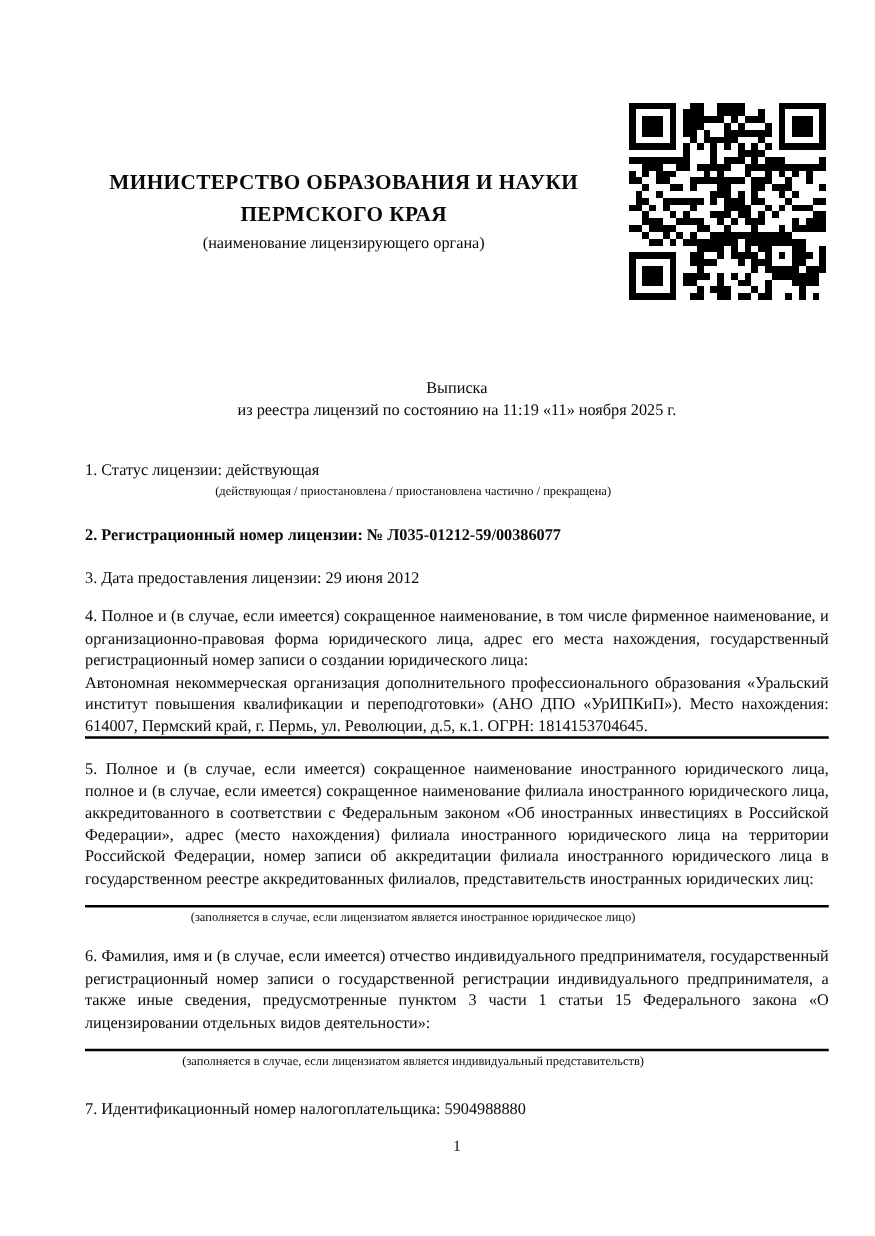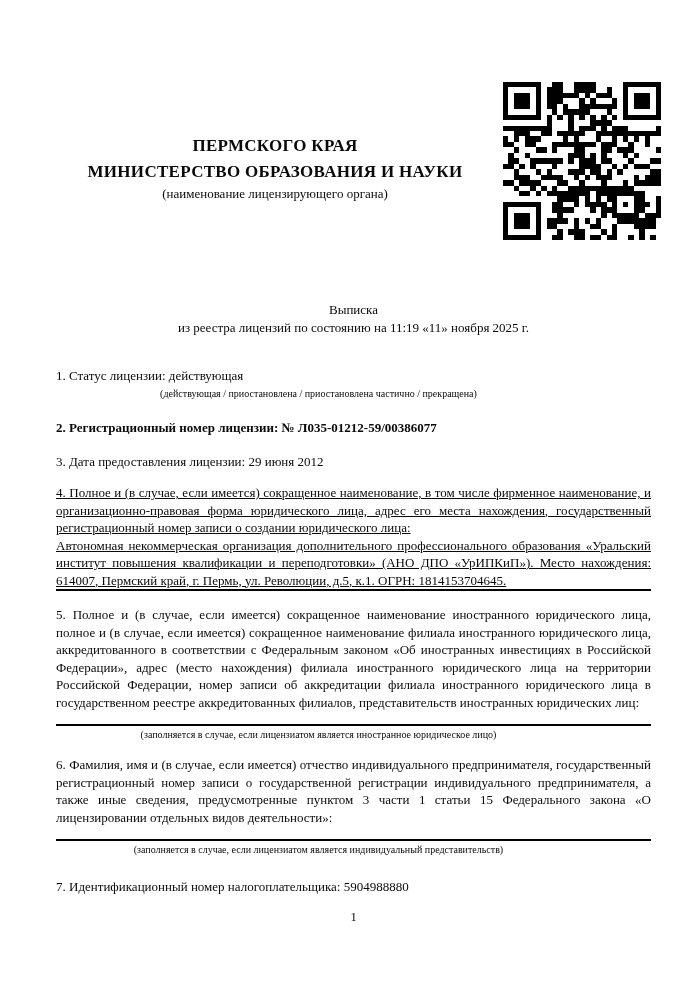--- a/index.html
+++ b/index.html
@@ -39,38 +39,38 @@
     left: 503px;
     top: 82px;
     width: 158px;
     height: 158px;
   }
   .qr svg { display: block; }
 
   
   .content {
     position: absolute;
-    left: 56px;
+    left: 68px;
     top: 0;
     width: 595px;
     font-size: 13px;
     line-height: 17.5px;
   }
   .doc-title-block {
     margin-top: 301px;
     text-align: center;
   }
   .doc-title-block div { display: block; }
 
   .item { margin: 0; }
   .item.justified { text-align: justify; }
   .i1 { margin-top: 31px; }
   .i2 { margin-top: 19.5px; font-weight: bold; }
   .i3 { margin-top: 16px; }
-  .i4 { margin-top: 14px; text-decoration: underline; }
+  .i4 { margin-top: 14px; }
   .i5 { margin-top: 15px; }
   .i6 { margin-top: 15px; }
   .i7 { margin-top: 22px; }
 
   .caption {
     font-size: 10px;
     line-height: 13px;
     text-align: center;
     padding-right: 70px;
     margin-top: 2px;
@@ -89,22 +89,22 @@
     margin-top: 13px;
   }
 </style>
 </head>
 <body>
 
 <div class="page">
 
   <div class="header-text">
     <div class="org-title">
+      <span>МИНИСТЕРСТВО ОБРАЗОВАНИЯ И НАУКИ</span>
       <span>ПЕРМСКОГО КРАЯ</span>
-      <span>МИНИСТЕРСТВО ОБРАЗОВАНИЯ И НАУКИ</span>
     </div>
     <div class="org-subtitle">(наименование лицензирующего органа)</div>
   </div>
 
   <div class="qr" id="qr">
       <svg width="158" height="158" viewBox="0 0 29 29" shape-rendering="crispEdges">
         <path fill="#000000" d="M0 0h1v1h-1zM1 0h1v1h-1zM2 0h1v1h-1zM3 0h1v1h-1zM4 0h1v1h-1zM5 0h1v1h-1zM6 0h1v1h-1zM9 0h1v1h-1zM10 0h1v1h-1zM13 0h1v1h-1zM14 0h1v1h-1zM15 0h1v1h-1zM16 0h1v1h-1zM22 0h1v1h-1zM23 0h1v1h-1zM24 0h1v1h-1zM25 0h1v1h-1zM26 0h1v1h-1zM27 0h1v1h-1zM28 0h1v1h-1zM0 1h1v1h-1zM6 1h1v1h-1zM8 1h1v1h-1zM9 1h1v1h-1zM10 1h1v1h-1zM13 1h1v1h-1zM14 1h1v1h-1zM15 1h1v1h-1zM16 1h1v1h-1zM19 1h1v1h-1zM22 1h1v1h-1zM28 1h1v1h-1zM0 2h1v1h-1zM2 2h1v1h-1zM3 2h1v1h-1zM4 2h1v1h-1zM6 2h1v1h-1zM8 2h1v1h-1zM9 2h1v1h-1zM10 2h1v1h-1zM11 2h1v1h-1zM12 2h1v1h-1zM13 2h1v1h-1zM15 2h1v1h-1zM17 2h1v1h-1zM18 2h1v1h-1zM19 2h1v1h-1zM22 2h1v1h-1zM24 2h1v1h-1zM25 2h1v1h-1zM26 2h1v1h-1zM28 2h1v1h-1zM0 3h1v1h-1zM2 3h1v1h-1zM3 3h1v1h-1zM4 3h1v1h-1zM6 3h1v1h-1zM8 3h1v1h-1zM9 3h1v1h-1zM10 3h1v1h-1zM14 3h1v1h-1zM16 3h1v1h-1zM20 3h1v1h-1zM22 3h1v1h-1zM24 3h1v1h-1zM25 3h1v1h-1zM26 3h1v1h-1zM28 3h1v1h-1zM0 4h1v1h-1zM2 4h1v1h-1zM3 4h1v1h-1zM4 4h1v1h-1zM6 4h1v1h-1zM8 4h1v1h-1zM9 4h1v1h-1zM11 4h1v1h-1zM14 4h1v1h-1zM15 4h1v1h-1zM16 4h1v1h-1zM17 4h1v1h-1zM18 4h1v1h-1zM19 4h1v1h-1zM20 4h1v1h-1zM22 4h1v1h-1zM24 4h1v1h-1zM25 4h1v1h-1zM26 4h1v1h-1zM28 4h1v1h-1zM0 5h1v1h-1zM6 5h1v1h-1zM9 5h1v1h-1zM11 5h1v1h-1zM12 5h1v1h-1zM13 5h1v1h-1zM14 5h1v1h-1zM15 5h1v1h-1zM19 5h1v1h-1zM22 5h1v1h-1zM28 5h1v1h-1zM0 6h1v1h-1zM1 6h1v1h-1zM2 6h1v1h-1zM3 6h1v1h-1zM4 6h1v1h-1zM5 6h1v1h-1zM6 6h1v1h-1zM8 6h1v1h-1zM10 6h1v1h-1zM12 6h1v1h-1zM14 6h1v1h-1zM16 6h1v1h-1zM18 6h1v1h-1zM20 6h1v1h-1zM22 6h1v1h-1zM23 6h1v1h-1zM24 6h1v1h-1zM25 6h1v1h-1zM26 6h1v1h-1zM27 6h1v1h-1zM28 6h1v1h-1zM8 7h1v1h-1zM12 7h1v1h-1zM16 7h1v1h-1zM17 7h1v1h-1zM18 7h1v1h-1zM19 7h1v1h-1zM0 8h1v1h-1zM1 8h1v1h-1zM2 8h1v1h-1zM3 8h1v1h-1zM4 8h1v1h-1zM5 8h1v1h-1zM6 8h1v1h-1zM7 8h1v1h-1zM8 8h1v1h-1zM12 8h1v1h-1zM14 8h1v1h-1zM15 8h1v1h-1zM16 8h1v1h-1zM18 8h1v1h-1zM20 8h1v1h-1zM21 8h1v1h-1zM22 8h1v1h-1zM28 8h1v1h-1zM2 9h1v1h-1zM3 9h1v1h-1zM4 9h1v1h-1zM7 9h1v1h-1zM8 9h1v1h-1zM10 9h1v1h-1zM11 9h1v1h-1zM12 9h1v1h-1zM13 9h1v1h-1zM14 9h1v1h-1zM17 9h1v1h-1zM18 9h1v1h-1zM19 9h1v1h-1zM20 9h1v1h-1zM21 9h1v1h-1zM22 9h1v1h-1zM23 9h1v1h-1zM24 9h1v1h-1zM25 9h1v1h-1zM26 9h1v1h-1zM27 9h1v1h-1zM28 9h1v1h-1zM0 10h1v1h-1zM2 10h1v1h-1zM4 10h1v1h-1zM5 10h1v1h-1zM6 10h1v1h-1zM11 10h1v1h-1zM13 10h1v1h-1zM17 10h1v1h-1zM20 10h1v1h-1zM22 10h1v1h-1zM24 10h1v1h-1zM26 10h1v1h-1zM0 11h1v1h-1zM1 11h1v1h-1zM4 11h1v1h-1zM5 11h1v1h-1zM9 11h1v1h-1zM10 11h1v1h-1zM11 11h1v1h-1zM12 11h1v1h-1zM13 11h1v1h-1zM14 11h1v1h-1zM15 11h1v1h-1zM16 11h1v1h-1zM18 11h1v1h-1zM19 11h1v1h-1zM20 11h1v1h-1zM23 11h1v1h-1zM26 11h1v1h-1zM2 12h1v1h-1zM6 12h1v1h-1zM7 12h1v1h-1zM9 12h1v1h-1zM13 12h1v1h-1zM14 12h1v1h-1zM18 12h1v1h-1zM19 12h1v1h-1zM21 12h1v1h-1zM22 12h1v1h-1zM23 12h1v1h-1zM28 12h1v1h-1zM1 13h1v1h-1zM4 13h1v1h-1zM12 13h1v1h-1zM13 13h1v1h-1zM14 13h1v1h-1zM16 13h1v1h-1zM18 13h1v1h-1zM22 13h1v1h-1zM24 13h1v1h-1zM1 14h1v1h-1zM2 14h1v1h-1zM5 14h1v1h-1zM6 14h1v1h-1zM7 14h1v1h-1zM8 14h1v1h-1zM9 14h1v1h-1zM10 14h1v1h-1zM12 14h1v1h-1zM14 14h1v1h-1zM15 14h1v1h-1zM16 14h1v1h-1zM18 14h1v1h-1zM19 14h1v1h-1zM23 14h1v1h-1zM27 14h1v1h-1zM28 14h1v1h-1zM0 15h1v1h-1zM1 15h1v1h-1zM3 15h1v1h-1zM5 15h1v1h-1zM9 15h1v1h-1zM14 15h1v1h-1zM15 15h1v1h-1zM16 15h1v1h-1zM17 15h1v1h-1zM20 15h1v1h-1zM22 15h1v1h-1zM24 15h1v1h-1zM25 15h1v1h-1zM26 15h1v1h-1zM2 16h1v1h-1zM6 16h1v1h-1zM8 16h1v1h-1zM12 16h1v1h-1zM13 16h1v1h-1zM14 16h1v1h-1zM16 16h1v1h-1zM17 16h1v1h-1zM19 16h1v1h-1zM21 16h1v1h-1zM27 16h1v1h-1zM28 16h1v1h-1zM2 17h1v1h-1zM3 17h1v1h-1zM4 17h1v1h-1zM7 17h1v1h-1zM8 17h1v1h-1zM9 17h1v1h-1zM10 17h1v1h-1zM13 17h1v1h-1zM15 17h1v1h-1zM17 17h1v1h-1zM18 17h1v1h-1zM19 17h1v1h-1zM24 17h1v1h-1zM26 17h1v1h-1zM27 17h1v1h-1zM28 17h1v1h-1zM0 18h1v1h-1zM1 18h1v1h-1zM3 18h1v1h-1zM4 18h1v1h-1zM5 18h1v1h-1zM6 18h1v1h-1zM10 18h1v1h-1zM11 18h1v1h-1zM14 18h1v1h-1zM18 18h1v1h-1zM22 18h1v1h-1zM24 18h1v1h-1zM25 18h1v1h-1zM26 18h1v1h-1zM27 18h1v1h-1zM28 18h1v1h-1zM2 19h1v1h-1zM5 19h1v1h-1zM7 19h1v1h-1zM9 19h1v1h-1zM12 19h1v1h-1zM13 19h1v1h-1zM14 19h1v1h-1zM15 19h1v1h-1zM16 19h1v1h-1zM17 19h1v1h-1zM18 19h1v1h-1zM19 19h1v1h-1zM20 19h1v1h-1zM21 19h1v1h-1zM22 19h1v1h-1zM23 19h1v1h-1zM3 20h1v1h-1zM4 20h1v1h-1zM6 20h1v1h-1zM8 20h1v1h-1zM9 20h1v1h-1zM10 20h1v1h-1zM11 20h1v1h-1zM12 20h1v1h-1zM13 20h1v1h-1zM14 20h1v1h-1zM15 20h1v1h-1zM17 20h1v1h-1zM18 20h1v1h-1zM19 20h1v1h-1zM20 20h1v1h-1zM21 20h1v1h-1zM22 20h1v1h-1zM23 20h1v1h-1zM24 20h1v1h-1zM25 20h1v1h-1zM10 21h1v1h-1zM11 21h1v1h-1zM12 21h1v1h-1zM13 21h1v1h-1zM15 21h1v1h-1zM17 21h1v1h-1zM19 21h1v1h-1zM20 21h1v1h-1zM24 21h1v1h-1zM25 21h1v1h-1zM28 21h1v1h-1zM0 22h1v1h-1zM1 22h1v1h-1zM2 22h1v1h-1zM3 22h1v1h-1zM4 22h1v1h-1zM5 22h1v1h-1zM6 22h1v1h-1zM9 22h1v1h-1zM10 22h1v1h-1zM13 22h1v1h-1zM15 22h1v1h-1zM16 22h1v1h-1zM17 22h1v1h-1zM18 22h1v1h-1zM20 22h1v1h-1zM22 22h1v1h-1zM24 22h1v1h-1zM25 22h1v1h-1zM26 22h1v1h-1zM28 22h1v1h-1zM0 23h1v1h-1zM6 23h1v1h-1zM9 23h1v1h-1zM10 23h1v1h-1zM11 23h1v1h-1zM12 23h1v1h-1zM16 23h1v1h-1zM18 23h1v1h-1zM19 23h1v1h-1zM20 23h1v1h-1zM24 23h1v1h-1zM25 23h1v1h-1zM28 23h1v1h-1zM0 24h1v1h-1zM2 24h1v1h-1zM3 24h1v1h-1zM4 24h1v1h-1zM6 24h1v1h-1zM10 24h1v1h-1zM18 24h1v1h-1zM20 24h1v1h-1zM21 24h1v1h-1zM22 24h1v1h-1zM23 24h1v1h-1zM24 24h1v1h-1zM26 24h1v1h-1zM27 24h1v1h-1zM28 24h1v1h-1zM0 25h1v1h-1zM2 25h1v1h-1zM3 25h1v1h-1zM4 25h1v1h-1zM6 25h1v1h-1zM8 25h1v1h-1zM9 25h1v1h-1zM10 25h1v1h-1zM11 25h1v1h-1zM13 25h1v1h-1zM15 25h1v1h-1zM17 25h1v1h-1zM21 25h1v1h-1zM22 25h1v1h-1zM23 25h1v1h-1zM24 25h1v1h-1zM25 25h1v1h-1zM26 25h1v1h-1zM27 25h1v1h-1zM0 26h1v1h-1zM2 26h1v1h-1zM3 26h1v1h-1zM4 26h1v1h-1zM6 26h1v1h-1zM8 26h1v1h-1zM9 26h1v1h-1zM13 26h1v1h-1zM16 26h1v1h-1zM17 26h1v1h-1zM20 26h1v1h-1zM24 26h1v1h-1zM25 26h1v1h-1zM26 26h1v1h-1zM27 26h1v1h-1zM0 27h1v1h-1zM6 27h1v1h-1zM10 27h1v1h-1zM12 27h1v1h-1zM13 27h1v1h-1zM14 27h1v1h-1zM18 27h1v1h-1zM20 27h1v1h-1zM25 27h1v1h-1zM0 28h1v1h-1zM1 28h1v1h-1zM2 28h1v1h-1zM3 28h1v1h-1zM4 28h1v1h-1zM5 28h1v1h-1zM6 28h1v1h-1zM9 28h1v1h-1zM10 28h1v1h-1zM13 28h1v1h-1zM14 28h1v1h-1zM16 28h1v1h-1zM17 28h1v1h-1zM19 28h1v1h-1zM20 28h1v1h-1zM23 28h1v1h-1zM25 28h1v1h-1zM27 28h1v1h-1z"></path>
       </svg>
     </div>
 

